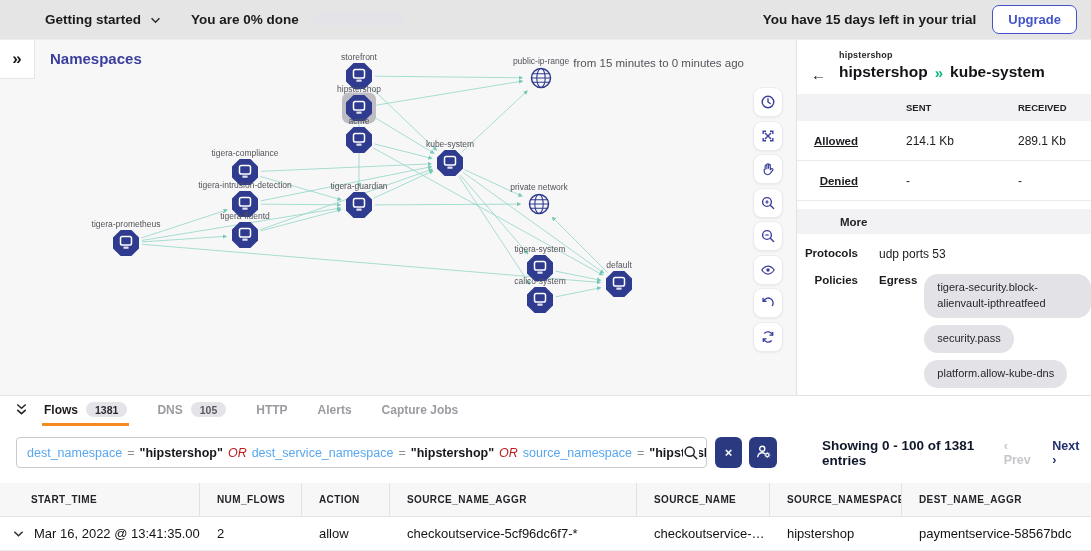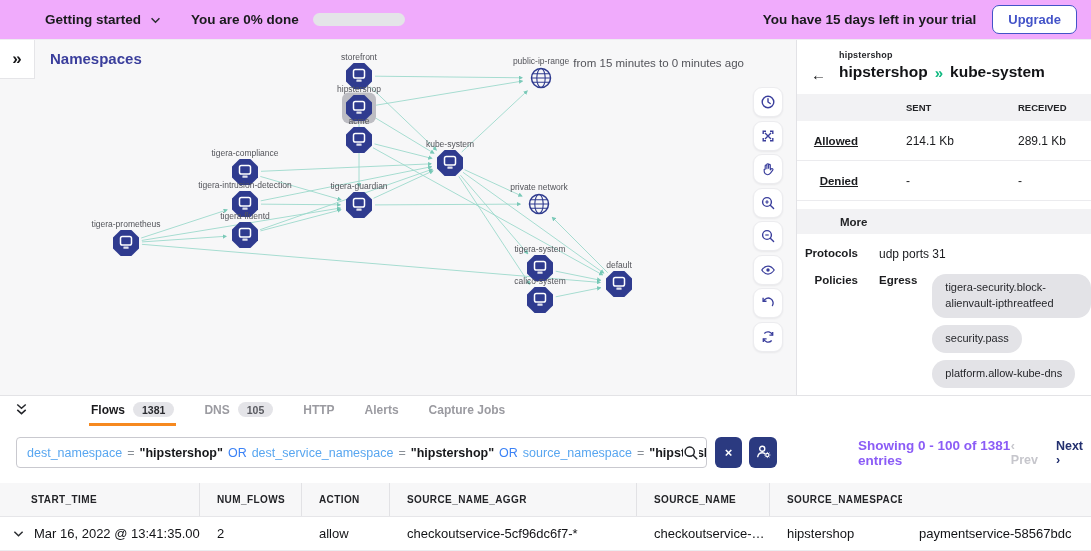--- a/index.html
+++ b/index.html
@@ -1,20 +1,20 @@
 <!DOCTYPE html>
 <html style="--navy: #2f3b8f; --navybtn: #2b3a80; --indigo: #4353c8; --indigo2: #3a3e9c; --green: #10b981; --orange: #f6891f; --teal: #98d8ca; --teal-arrow: #66c2ae; --blue: #58a6f0;"><head>
 <meta charset="utf-8">
 <style>
   html,body{margin:0;padding:0;background:#fff;}
   body{font-family:"Liberation Sans","DejaVu Sans",sans-serif;}
   .app{position:relative;width:1091px;height:551px;overflow:hidden;background:#fff;}
 
   
-  .topbar{position:absolute;top:0;left:0;right:0;height:40px;background:#f0abfc;border-bottom:1px solid #eeeef1;
+  .topbar{position:absolute;top:0;left:0;right:0;height:40px;background:#e5e5e5;border-bottom:1px solid #eeeef1;
     display:flex;align-items:center;justify-content:space-between;padding:0 14px 0 45px;box-sizing:border-box;z-index:5;}
   .tb-left{display:flex;align-items:center;gap:14px;}
   .gs{display:flex;align-items:center;gap:9px;font-weight:700;font-size:13.5px;color:#191a1c;cursor:pointer;}
   .plabel{font-weight:700;font-size:13.5px;color:#191a1c;margin-left:16px;}
   .ptrack{width:92px;height:13px;border-radius:7px;background:#e4e4e8;overflow:hidden;}
   .pfill{height:100%;background:#3ec28f;}
   .tb-right{display:flex;align-items:center;gap:16px;}
   .trial{font-weight:700;font-size:13.5px;color:#191a1c;}
   .upgrade{background:#fff;border:1.5px solid var(--indigo);color:var(--indigo);font-weight:700;font-size:13px;
     padding:6px 15px;border-radius:7px;cursor:pointer;font-family:inherit;}
@@ -50,51 +50,51 @@
     border-bottom:1px solid #ebebee;font-size:12px;color:#1b1c1f;}
   .stat-row .lbl{font-weight:700;font-size:11.5px;text-align:right;text-decoration:underline;}
   .stat-row .val{padding-left:48px;}
   .more-bar{height:25px;background:#f2f2f4;display:flex;align-items:center;font-weight:700;font-size:11.5px;
     color:#232427;padding-left:43px;margin-top:8px;}
   .kv{display:grid;grid-template-columns:61px 1fr;padding-top:13px;font-size:12px;color:#1b1c1f;}
   .kv .lbl{font-weight:700;font-size:11.5px;text-align:right;}
   .kv .val{padding-left:21px;}
   .policies-val{display:flex;gap:7px;align-items:flex-start;}
   .egress{font-weight:700;font-size:11.5px;color:#1b1c1f;}
-  .pbadge{background:#e3e3e7;border-radius:14px;padding:6px 13px;font-size:11px;color:#26272b;max-width:196px;line-height:1.45;margin-left:8px;}
+  .pbadge{background:#e3e3e7;border-radius:14px;padding:6px 13px;font-size:11px;color:#26272b;max-width:196px;line-height:1.45;}
 
   
   .flows-bar{position:absolute;top:395px;left:0;right:0;height:30px;border-top:1px solid #e3e3e6;
-    border-bottom:1px solid #ebebee;display:flex;align-items:stretch;background:#fff;box-sizing:content-box;gap:47px;}
+    border-bottom:1px solid #ebebee;display:flex;align-items:stretch;background:#fff;box-sizing:content-box;}
   .dchev{width:42px;display:flex;align-items:center;justify-content:center;cursor:pointer;}
   .dchev svg{width:15px;height:15px;}
   .tabs{display:flex;gap:26px;}
   .tab{display:flex;align-items:center;gap:8px;font-size:12px;font-weight:700;color:#9b9ba1;cursor:pointer;
     border-bottom:3px solid transparent;padding:0 2px;}
   .tab.active{color:#1b1b1e;border-bottom-color:var(--orange);}
   .tbadge{background:#e4e4e8;border-radius:9px;padding:1.5px 9px;font-size:10.5px;font-weight:700;color:#595a60;}
   .tab.active .tbadge{color:#2a2b2f;}
 
   
   .search-row{position:absolute;top:426px;left:0;right:0;height:57px;background:#fff;}
   .search-box{position:absolute;left:16px;top:11px;width:691px;height:31px;border:1.5px solid #c9c9cf;border-radius:4px;
     box-sizing:border-box;display:flex;align-items:center;background:#fff;overflow:hidden;padding:0 30px 0 10px;cursor:text;}
   .q{white-space:nowrap;font-size:12.5px;display:flex;gap:5px;align-items:center;}
   .t-field{color:var(--blue);}
   .t-op{color:#8a9097;}
   .t-value{color:#17181b;font-weight:700;}
-  .t-kw{color:#3b82f6;}
+  .t-kw{color:#b91c1c;font-style:italic;}
   .sicon{position:absolute;right:7px;top:50%;transform:translateY(-50%);width:16px;height:16px;background:#fff;}
   .sq-btn{position:absolute;top:11px;width:27px;height:31px;border-radius:6px;background:var(--navybtn);border:none;
     color:#fff;font-size:13px;font-weight:700;cursor:pointer;display:flex;align-items:center;justify-content:center;padding:0;}
   .btn-clear{left:715px;}
   .btn-user{left:749px;width:28px;}
   .btn-user svg{width:17px;height:17px;}
   .paging{position:absolute;top:0;height:53px;left:822px;right:8px;display:flex;align-items:center;justify-content:space-between;}
-  .showing{font-size:13.5px;font-weight:700;color:#8b5cf6;margin-left:36px;}
+  .showing{font-size:13.5px;font-weight:700;color:#0f172a;}
   .pagectl{display:flex;gap:18px;align-items:center;}
   .prev{color:#c6c6cc;font-size:12.5px;font-weight:700;cursor:default;}
   .next{color:#23306f;font-size:12.5px;font-weight:700;cursor:pointer;}
 
   
   .flows-table{position:absolute;top:483px;left:0;right:0;}
   .f-tr{display:grid;grid-template-columns:200px 102px 88px 247px 133px 132px 1fr;}
   .f-head{background:#f7f7f8;height:33px;border-bottom:1px solid #e6e6e9;}
   .f-th{display:flex;align-items:center;font-size:10px;font-weight:700;letter-spacing:.4px;color:#232428;
     padding-left:17px;border-right:1px solid #e2e2e5;box-sizing:border-box;overflow:hidden;white-space:nowrap;}
@@ -331,21 +331,21 @@
         </div>
         <div class="stat-row">
           <span class="lbl">Denied</span>
           <span class="val">-</span>
           <span class="val">-</span>
         </div>
       </div>
     <div class="more-bar">More</div>
     <div class="kv">
       <span class="lbl">Protocols</span>
-      <span class="val">udp ports 31</span>
+      <span class="val">udp ports 53</span>
     </div>
     <div class="kv">
       <span class="lbl">Policies</span>
       <span class="val policies-val">
         <span class="egress">Egress</span>
         <span id="policy-badges" style="display:flex;flex-direction:column;gap:7px;align-items:flex-start;">
             <span class="pbadge">tigera-security.block-alienvault-ipthreatfeed</span>
             <span class="pbadge">security.pass</span>
             <span class="pbadge">platform.allow-kube-dns</span>
           </span>
@@ -421,20 +421,21 @@
   </div>
 
   <div class="flows-table" id="flows-table">
       <div class="f-tr f-head">
         <div class="f-th first">START_TIME</div>
         <div class="f-th">NUM_FLOWS</div>
         <div class="f-th">ACTION</div>
         <div class="f-th">SOURCE_NAME_AGGR</div>
         <div class="f-th">SOURCE_NAME</div>
         <div class="f-th">SOURCE_NAMESPACE</div>
+        <div class="f-th">DEST_NAME_AGGR</div>
       </div>
       <div class="f-tr f-row">
         <div class="f-td first">
           <span><svg width="11" height="8" viewBox="0 0 12 8">
               <path d="M1.5 1.5L6 6l4.5-4.5" fill="none" stroke="#2a2c30" stroke-width="1.6"></path>
             </svg></span>
           <span>Mar 16, 2022 @ 13:41:35.000</span>
         </div>
         <div class="f-td">2</div>
         <div class="f-td">allow</div>

